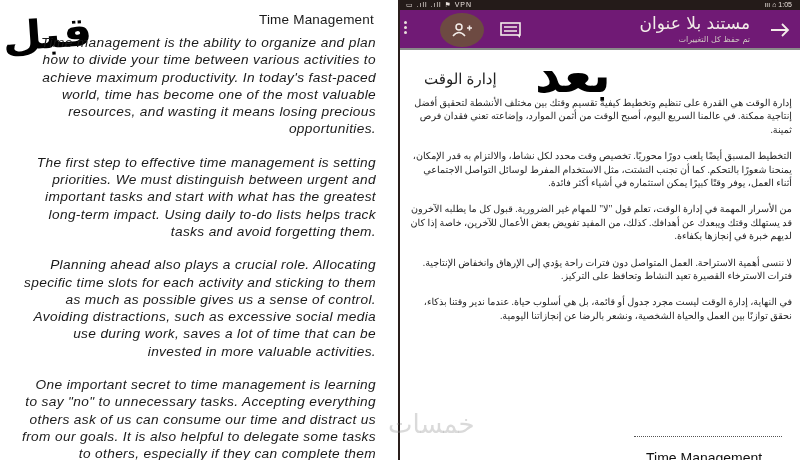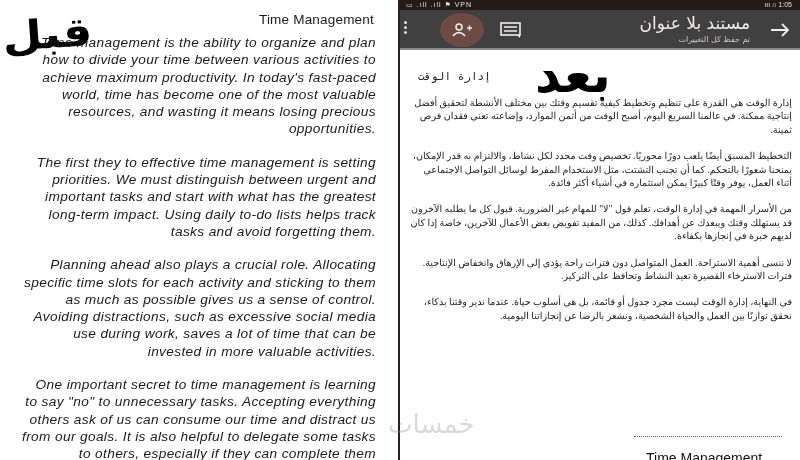--- a/index.html
+++ b/index.html
@@ -34,21 +34,21 @@
     border-left: 2px solid #2a1f1c;
   }
   .status-bar {
     position: absolute; left: 0; top: 0; width: 100%; height: 10px;
     background: #241b19; color: #e8e0dc;
   }
   .status-bar .sb-left { position: absolute; left: 6px; top: 0; font-size: 7px; line-height: 9px; letter-spacing: 1px; }
   .status-bar .sb-right { position: absolute; right: 8px; top: 0; font-size: 7px; line-height: 9px; }
   .app-bar {
     position: absolute; left: 0; top: 10px; width: 100%; height: 40px;
-    background: #404040; color: #f3ece9;
+    background: #701a75; color: #f3ece9;
     border-bottom: 2px solid #8a8a8a;
   }
   .menu-dots { position: absolute; left: 4px; top: 10px; width: 6px; height: 18px; }
   .menu-dots span { display: block; width: 3px; height: 3px; background: #e8e0dc; border-radius: 50%; margin: 1px 0 2px 0; }
   .share-btn {
     position: absolute; left: 40px; top: 3px; width: 44px; height: 34px;
     border-radius: 50%; background: #6d4a42;
     display: flex; align-items: center; justify-content: center;
   }
   .comment-btn { position: absolute; left: 100px; top: 12px; width: 22px; height: 16px; }
@@ -61,22 +61,22 @@
     font-size: 8px; color: #cfc6c2; font-family: "DejaVu Sans", sans-serif;
   }
   .back-btn { position: absolute; right: 10px; top: 12px; width: 20px; height: 16px; }
 
   .after-label {
     position: absolute; left: 135px; top: 50px;
     font-family: "DejaVu Sans", sans-serif; font-size: 50px; font-weight: bold;
     color: #000; line-height: 1; direction: rtl;
   }
   .right-heading {
-    position: absolute; left: 18px; top: 70px; direction: rtl;
-    font-size: 11px; color: #222; font-family: Liberation Mono, monospace;
+    position: absolute; left: 24px; top: 70px; direction: rtl;
+    font-size: 15px; color: #222; font-family: Liberation Sans, sans-serif;
   }
   .right-body {
     position: absolute; left: 8px; right: 8px; top: 96px;
     direction: rtl; text-align: right; color: #1a1a1a;
     font-family: Liberation Serif, serif; font-size: 9.6px; line-height: 13.4px;
   }
   .right-body p { margin-bottom: 13px; }
   .dotted-line {
     position: absolute; left: 234px; top: 436px; width: 148px;
     border-top: 1.5px dotted #555;
@@ -94,21 +94,21 @@
   }
 </style>
 </head>
 <body>
 
 <div class="left-panel">
   <div class="before-label">قبل</div>
   <div class="left-title">Time Management</div>
   <div class="left-body">
     <p>Time management is the ability to organize and plan how to divide your time between various activities to achieve maximum productivity. In today's fast-paced world, time has become one of the most valuable resources, and wasting it means losing precious opportunities.</p>
-    <p>The first they to effective time management is setting priorities. We must distinguish between urgent and important tasks and start with what has the greatest long-term impact. Using daily to-do lists helps track tasks and avoid forgetting them.</p>
+    <p>The first step to effective time management is setting priorities. We must distinguish between urgent and important tasks and start with what has the greatest long-term impact. Using daily to-do lists helps track tasks and avoid forgetting them.</p>
     <p>Planning ahead also plays a crucial role. Allocating specific time slots for each activity and sticking to them as much as possible gives us a sense of control. Avoiding distractions, such as excessive social media use during work, saves a lot of time that can be invested in more valuable activities.</p>
     <p>One important secret to time management is learning to say "no" to unnecessary tasks. Accepting everything others ask of us can consume our time and distract us from our goals. It is also helpful to delegate some tasks to others, especially if they can complete them efficiently.</p>
 
   </div>
 </div>
 
 <div class="right-panel">
   <div class="status-bar">
     <span class="sb-left">▭ .ıll .ıll ⚑ VPN</span>
     <span class="sb-right">ııı ⌂ 1:05</span>

